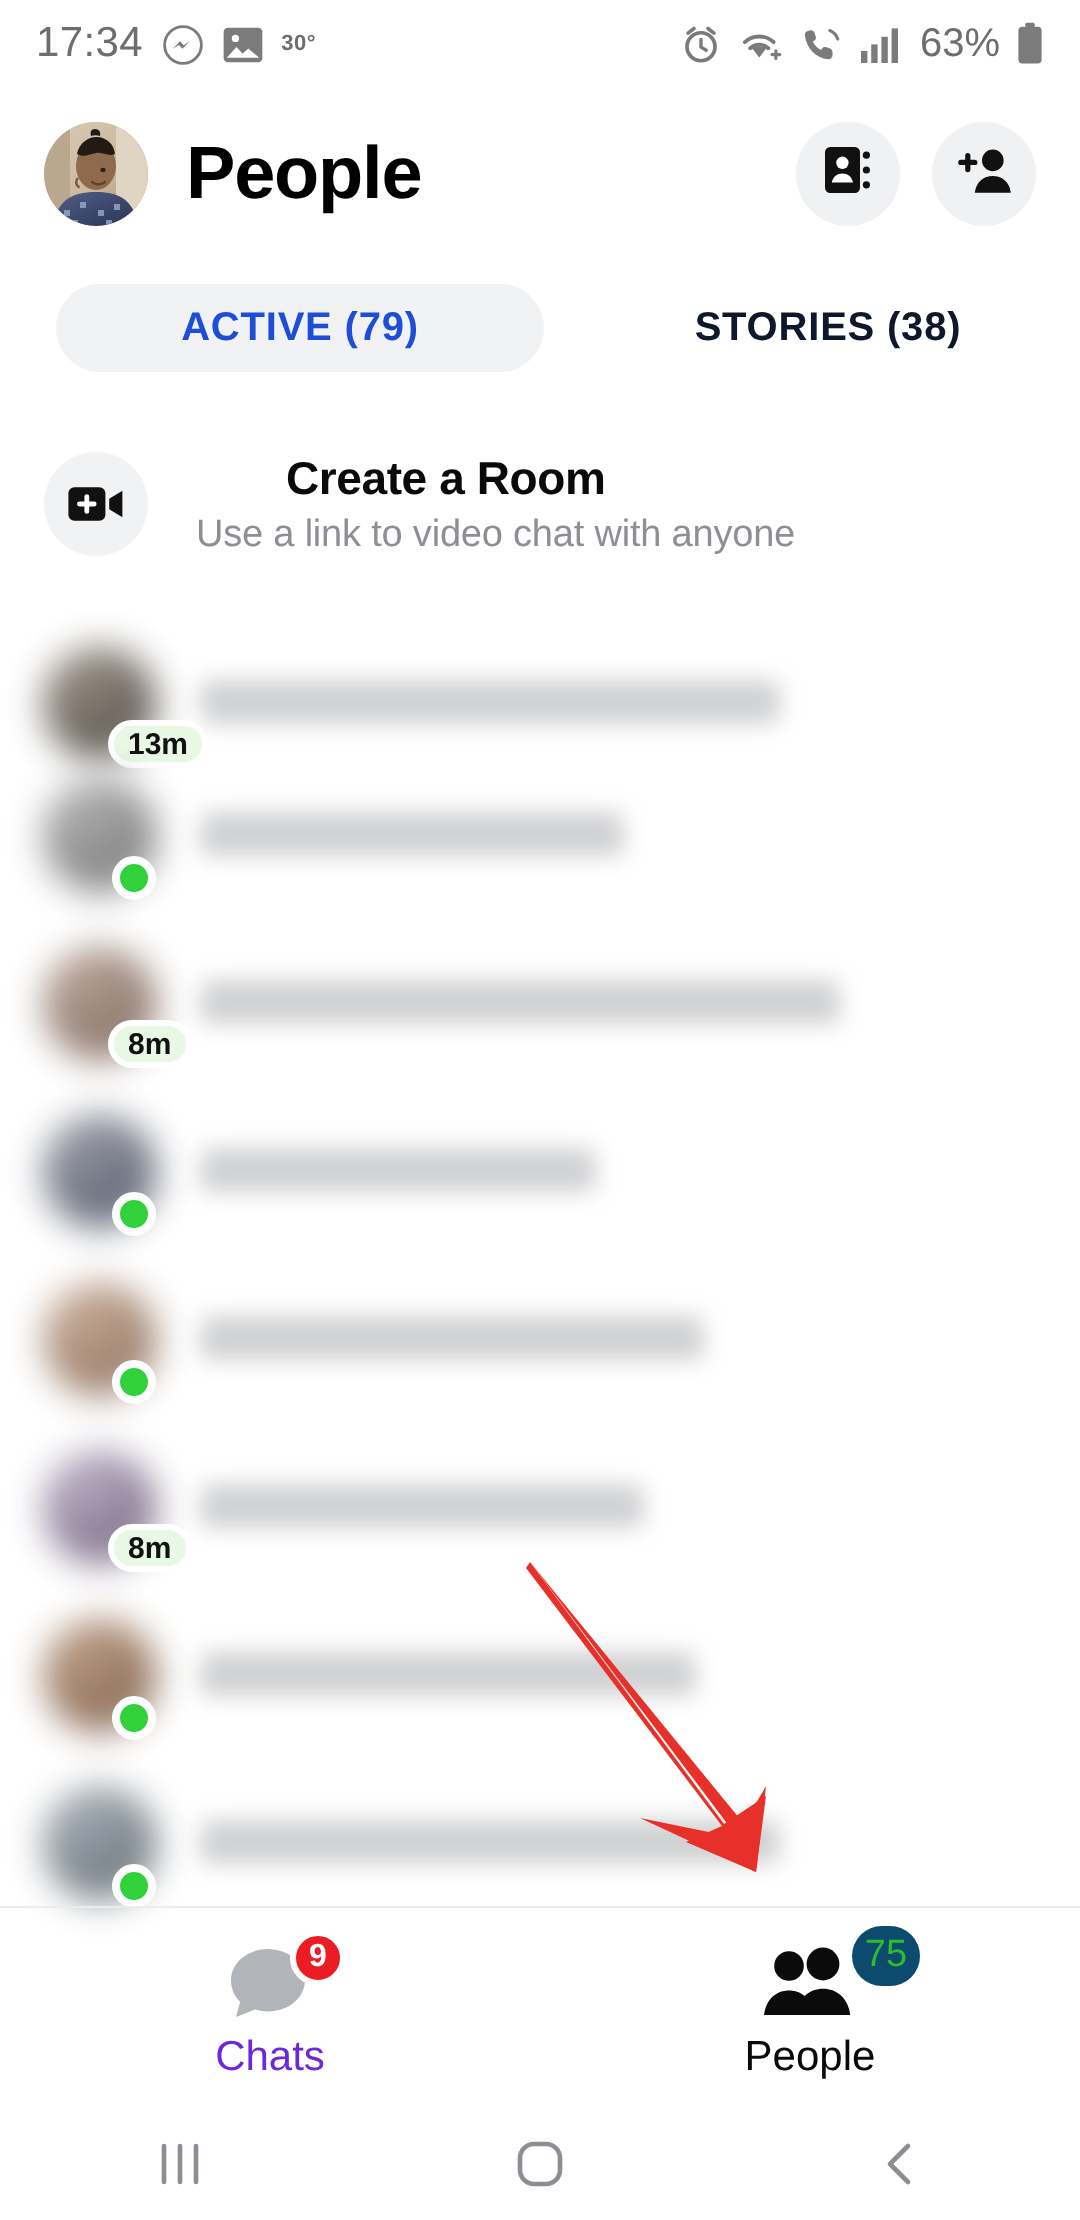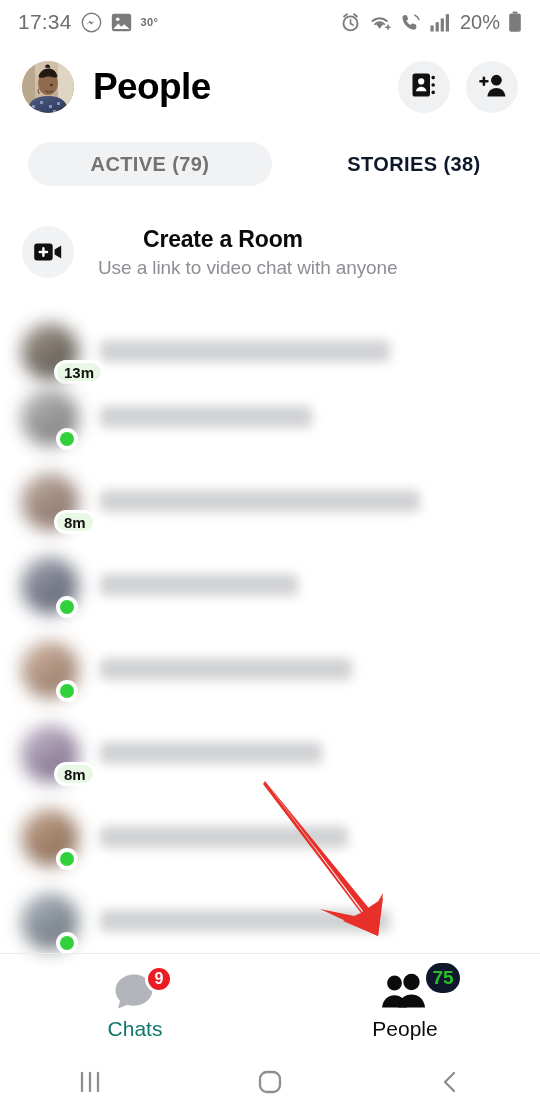--- a/index.html
+++ b/index.html
@@ -46,21 +46,21 @@
   
   .tabs{
     position:absolute; left:0; top:140px; width:540px; height:48px;
     display:flex; align-items:center;
   }
   .tab{
     height:44px; display:flex; align-items:center; justify-content:center;
     font-size:20px; font-weight:bold; letter-spacing:.4px;
   }
   .tab.active{
-    width:244px; margin-left:28px; background:#f1f2f4; border-radius:22px; color:#737373;
+    width:244px; margin-left:28px; background:#f1f2f4; border-radius:22px; color:#1d4ed8;
   }
   .tab.inactive{ margin-left:42px; color:#0f172a; width:200px; }
 
   
   .room-row{
     position:absolute; left:0; top:214px; width:540px; height:76px;
     display:flex; align-items:center; padding:0 22px;
   }
   .room-ic-wrap{
     width:52px; height:52px; border-radius:50%; background:#f1f2f4;
@@ -96,31 +96,31 @@
   .arrow-layer{ position:absolute; left:0; top:0; width:540px; height:1110px; pointer-events:none; }
 
   
   .bottomnav{
     position:absolute; left:0; bottom:52px; width:540px; height:105px;
     border-top:1px solid #ececec; display:flex; align-items:center;
   }
   .nav-item{ width:270px; display:flex; flex-direction:column; align-items:center; gap:6px; position:relative;}
   .nav-ic{ position:relative; height:40px; display:flex; align-items:flex-end; }
   .nav-label{ font-size:21px; }
-  .nav-label.inactive{ color:#0f766e; }
+  .nav-label.inactive{ color:#6d28d9; }
   .nav-label.active{ color:#0a0a0a; }
   .badge-red{
     position:absolute; right:-16px; top:-6px; min-width:28px; height:28px; padding:0 5px;
     background:#ec1c24; border:3px solid #fff; border-radius:15px; color:#fff;
     font-size:16px; font-weight:bold; display:flex; align-items:center; justify-content:center;
   }
   .badge-green{
     position:absolute; right:-30px; top:-8px; min-width:34px; height:30px; padding:0 6px;
-    background:#0f172a; border-radius:15px; color:#2bbd2b;
-    font-size:19px; font-weight:bold; display:flex; align-items:center; justify-content:center;
+    background:#0c4a6e; border-radius:15px; color:#2bbd2b;
+    font-size:19px; font-weight:normal; display:flex; align-items:center; justify-content:center;
   }
 
   
   .androidnav{
     position:absolute; left:0; bottom:0; width:540px; height:52px;
     display:flex; align-items:center; background:#fff;
   }
   .an-slot{ width:180px; display:flex; align-items:center; justify-content:center; }
 </style>
 </head>
@@ -168,21 +168,21 @@
       </svg>
     </span>
     <span>
       <svg class="ic" width="22" height="19" viewBox="0 0 22 19">
         <rect x="0.5" y="12.5" width="3.2" height="6" fill="#7b7b7b"></rect>
         <rect x="5.6" y="9.2" width="3.2" height="9.3" fill="#7b7b7b"></rect>
         <rect x="10.7" y="5.4" width="3.2" height="13.1" fill="#7b7b7b"></rect>
         <rect x="15.8" y="1.2" width="3.2" height="17.3" fill="#7b7b7b"></rect>
       </svg>
     </span>
-    <span class="sb-batt-text">20%</span>
+    <span class="sb-batt-text">63%</span>
     <span>
       <svg class="ic" width="14" height="22" viewBox="0 0 14 22">
         <rect x="4.6" y="0.4" width="4.8" height="2.2" rx="0.8" fill="#7b7b7b"></rect>
         <rect x="1.2" y="2.4" width="11.6" height="18.4" rx="2" fill="#7b7b7b"></rect>
       </svg>
     </span>
   </div>
 </div>
 
 <div class="header">

